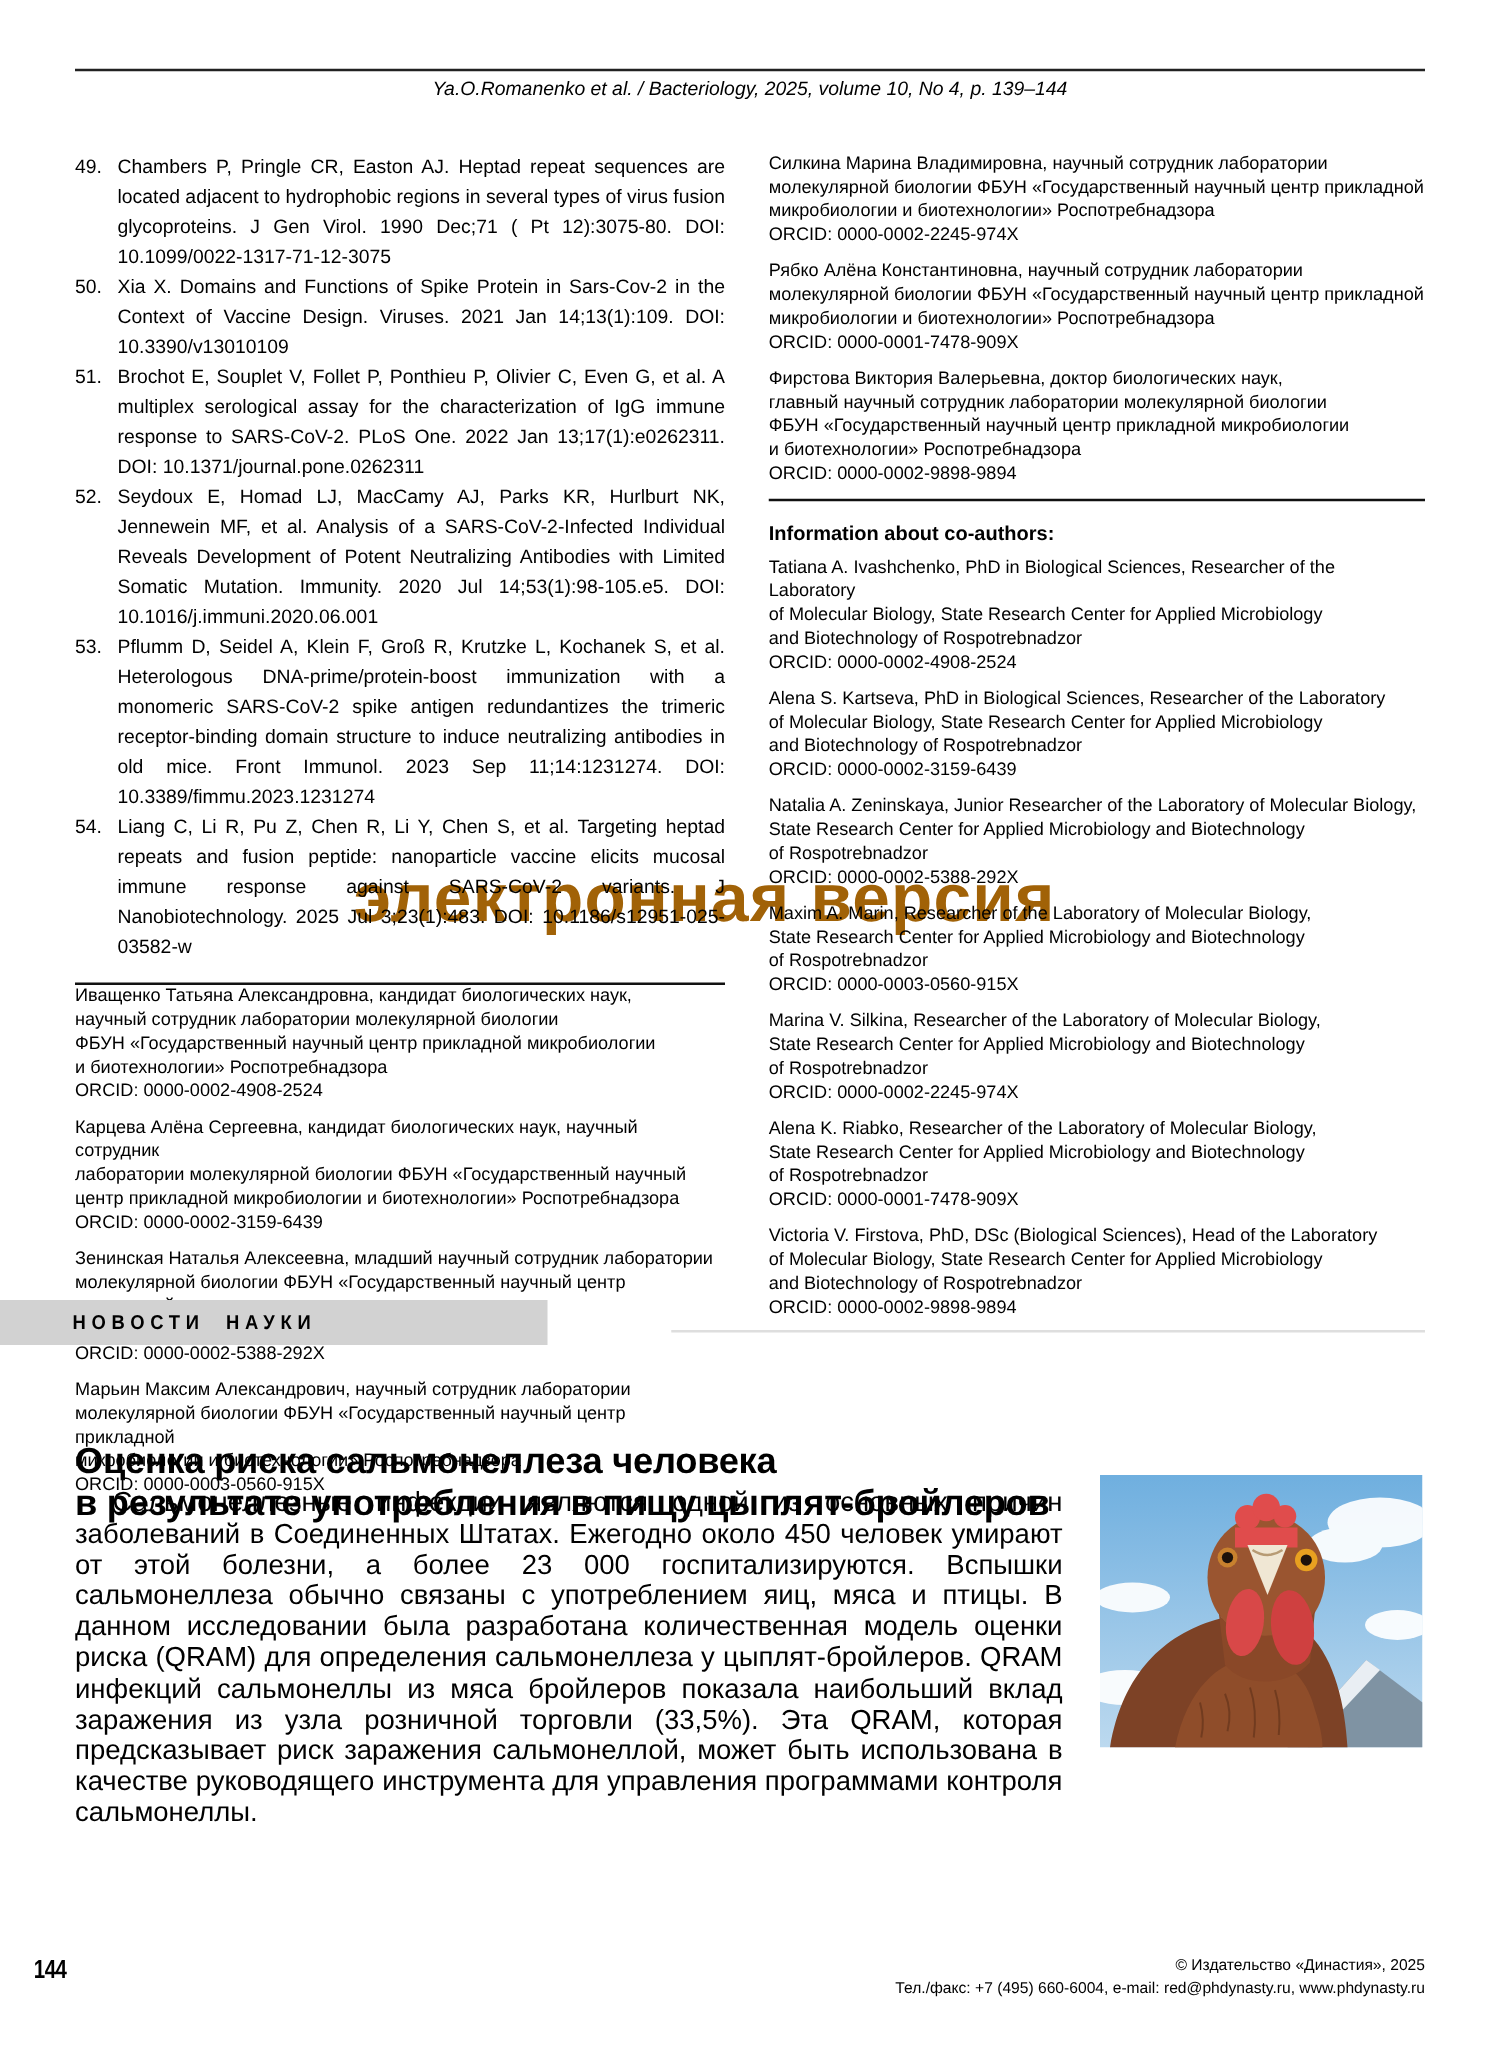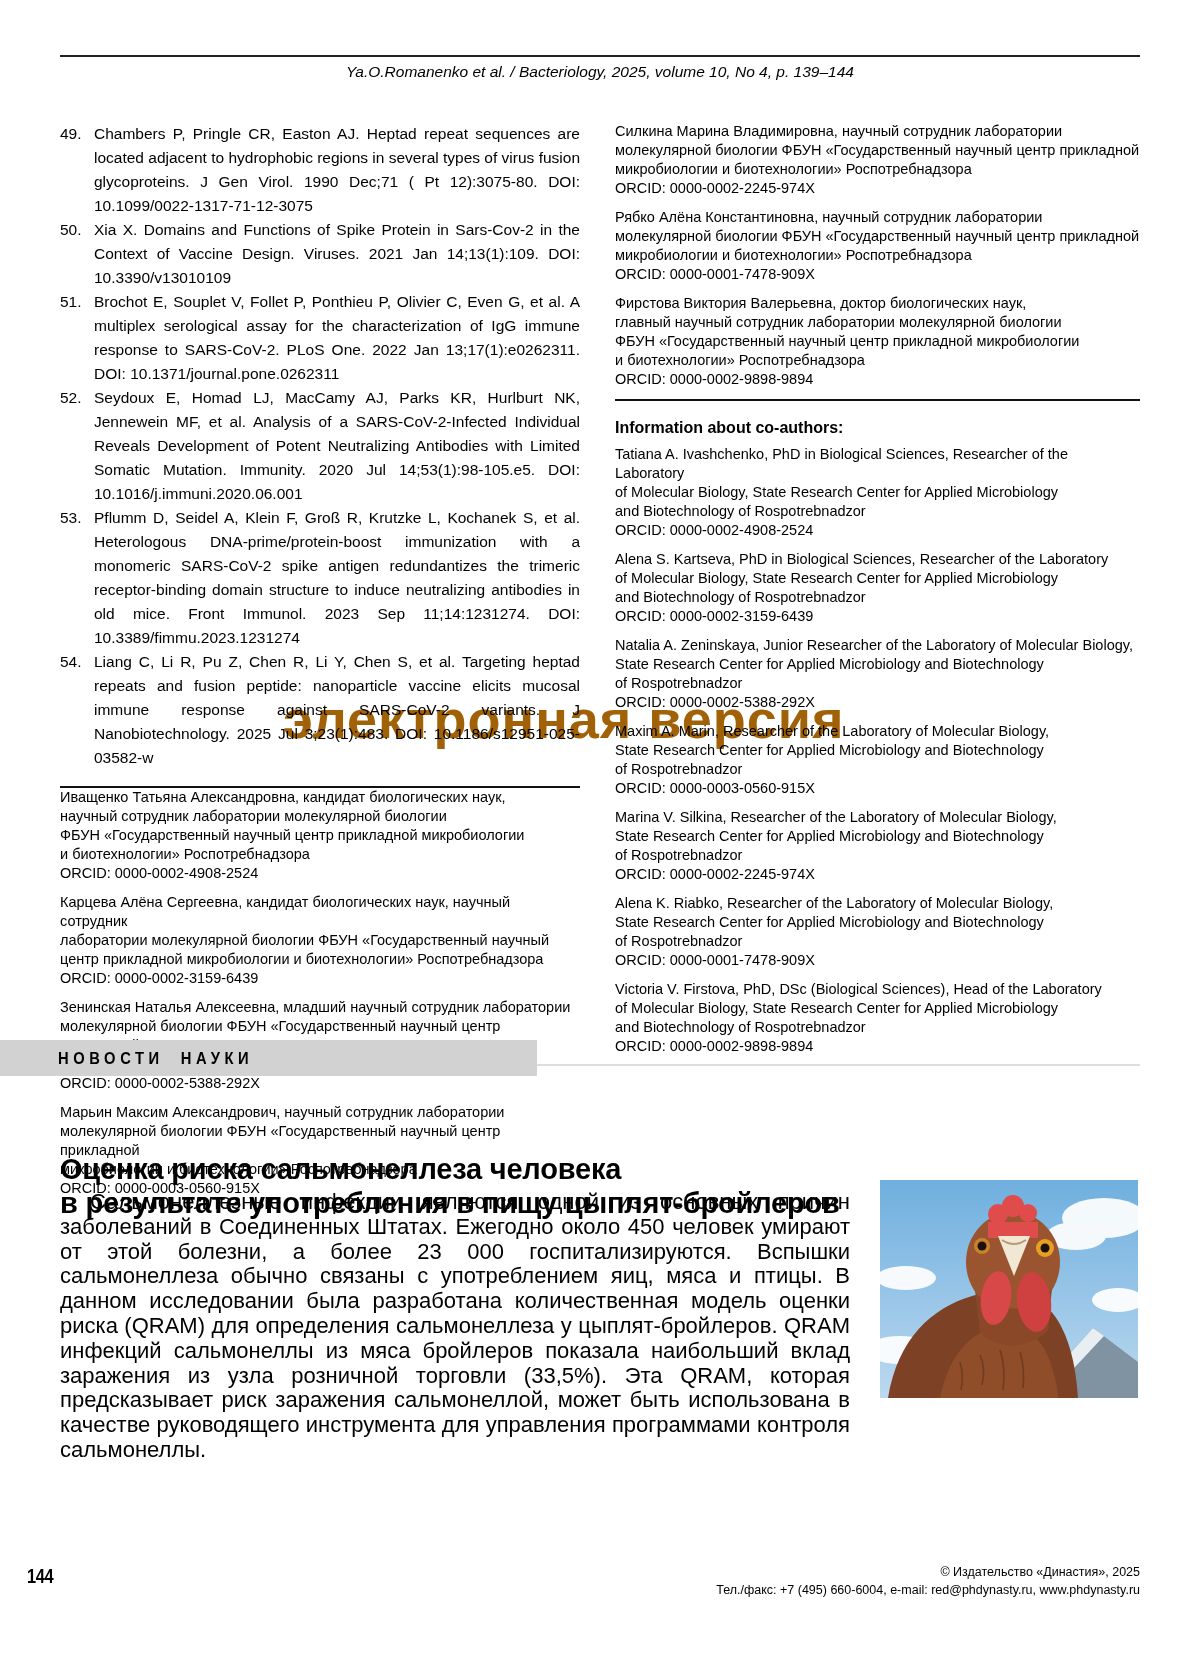--- a/index.html
+++ b/index.html
@@ -21,21 +21,21 @@
   .ref-num{position:absolute;left:0;top:0;}
   .sec-rule{border:0;border-top:2px solid #111;margin:16px 0 0 0;}
   .sec-head{font-size:16px;font-weight:bold;margin:18px 0 8px 0;}
   .author{font-size:14.5px;line-height:19px;white-space:pre-line;margin:0 0 10px 0;}
   
   .watermark{
     position:absolute;left:283px;top:688px;z-index:0;
     font-size:54px;font-weight:bold;color:#a16207;letter-spacing:1px;white-space:nowrap;
   }
   
-  .band{position:absolute;top:1040px;left:0;width:537px;height:36px;background:#d2d2d2;z-index:2;}
+  .band{position:absolute;top:1040px;left:0;width:438px;height:36px;background:#d2d2d2;z-index:2;}
   .band-label{
     display:block;padding-left:63px;line-height:37px;font-size:16px;font-weight:bold;
     letter-spacing:5px;word-spacing:9px;transform:scaleX(.92);transform-origin:left center;white-space:nowrap;
   }
   .band-line{position:absolute;top:1064px;left:537px;width:603px;height:2px;background:#dedede;z-index:2;}
   
   .news-title{
     position:absolute;top:1133px;left:60px;width:900px;z-index:2;
     font-size:29px;font-weight:bold;line-height:34px;white-space:pre-line;letter-spacing:-.2px;
   }

